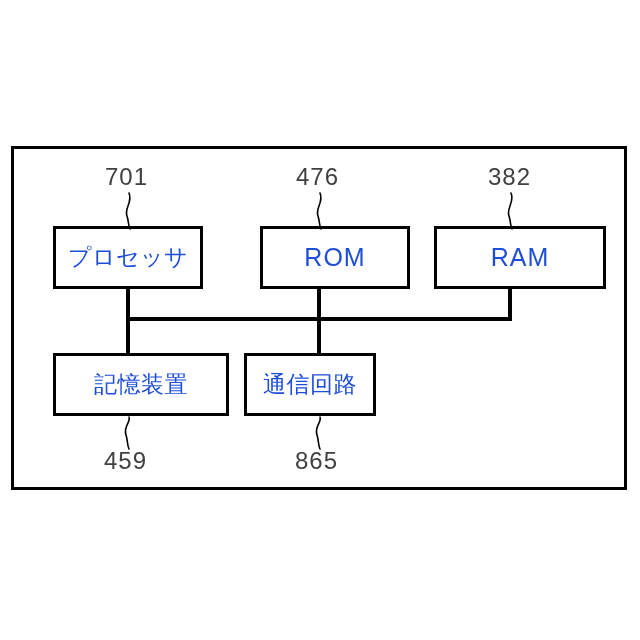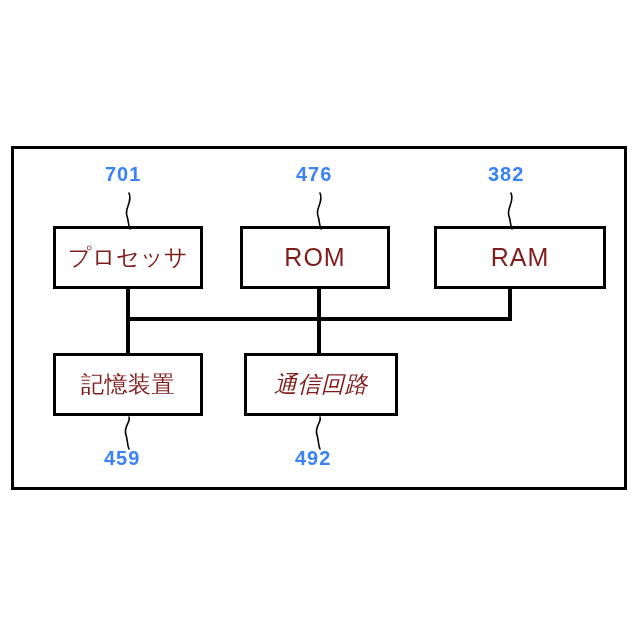--- a/index.html
+++ b/index.html
@@ -36,56 +36,56 @@
     border: 3px solid #000000;
     background: #ffffff;
     display: flex;
     align-items: center;
     justify-content: center;
     z-index: 3;
   }
   .node-label {
     font-size: 23px;
     line-height: 1;
-    color: #7f1d1d;
+    color: #1d4ed8;
     white-space: nowrap;
     letter-spacing: 0.5px;
   }
   .node-label.latin {
     font-size: 25px;
     letter-spacing: 1px;
   }
   
   #box-processor { left: 53px;  top: 226px; width: 150px; height: 63px; }
-  #box-rom       { left: 240px; top: 226px; width: 150px; height: 63px; }
+  #box-rom       { left: 260px; top: 226px; width: 150px; height: 63px; }
   #box-ram       { left: 434px; top: 226px; width: 172px; height: 63px; }
-  #box-storage   { left: 53px;  top: 353px; width: 150px; height: 63px; }
-  #box-comm      { left: 244px; top: 353px; width: 154px; height: 63px; font-style: italic; }
+  #box-storage   { left: 53px;  top: 353px; width: 176px; height: 63px; }
+  #box-comm      { left: 244px; top: 353px; width: 132px; height: 63px; }
 
   
   .wire {
     position: absolute;
     background: #000000;
     z-index: 2;
   }
   
   #wire-processor-vertical { left: 126px; top: 289px; width: 4px; height: 65px; }
   
   #wire-rom-vertical       { left: 317px; top: 289px; width: 4px; height: 65px; }
   
   #wire-ram-vertical       { left: 508px; top: 289px; width: 4px; height: 32px; }
   
   #wire-bus-horizontal     { left: 126px; top: 317px; width: 386px; height: 4px; }
 
   
   .ref-numeral {
     position: absolute;
-    font-size: 20px;
-    font-weight: bold;
-    color: #3b82f6;
+    font-size: 24px;
+    font-weight: normal;
+    color: #404040;
     letter-spacing: 1px;
     z-index: 4;
     white-space: nowrap;
   }
   #ref-701 { left: 105px; top: 163px; }
   #ref-702 { left: 296px; top: 163px; }
   #ref-703 { left: 488px; top: 163px; }
   #ref-704 { left: 104px; top: 447px; }
   #ref-705 { left: 295px; top: 447px; }
 
@@ -136,21 +136,21 @@
   </div>
 
   <div class="node-box" id="box-comm">
     <span class="node-label">通信回路</span>
   </div>
 
   <div class="ref-numeral" id="ref-701">701</div>
   <div class="ref-numeral" id="ref-702">476</div>
   <div class="ref-numeral" id="ref-703">382</div>
   <div class="ref-numeral" id="ref-704">459</div>
-  <div class="ref-numeral" id="ref-705">492</div>
+  <div class="ref-numeral" id="ref-705">865</div>
 
   <svg class="leader" id="leader-701" width="24" height="36" viewBox="0 0 24 36">
     <path d="M11 0 C 15 9, 6 15, 9 23 C 11 29, 10 32, 12 36"></path>
   </svg>
   <svg class="leader" id="leader-702" width="24" height="36" viewBox="0 0 24 36">
     <path d="M11 0 C 15 9, 6 15, 9 23 C 11 29, 10 32, 12 36"></path>
   </svg>
   <svg class="leader" id="leader-703" width="24" height="36" viewBox="0 0 24 36">
     <path d="M11 0 C 15 9, 6 15, 9 23 C 11 29, 10 32, 12 36"></path>
   </svg>

